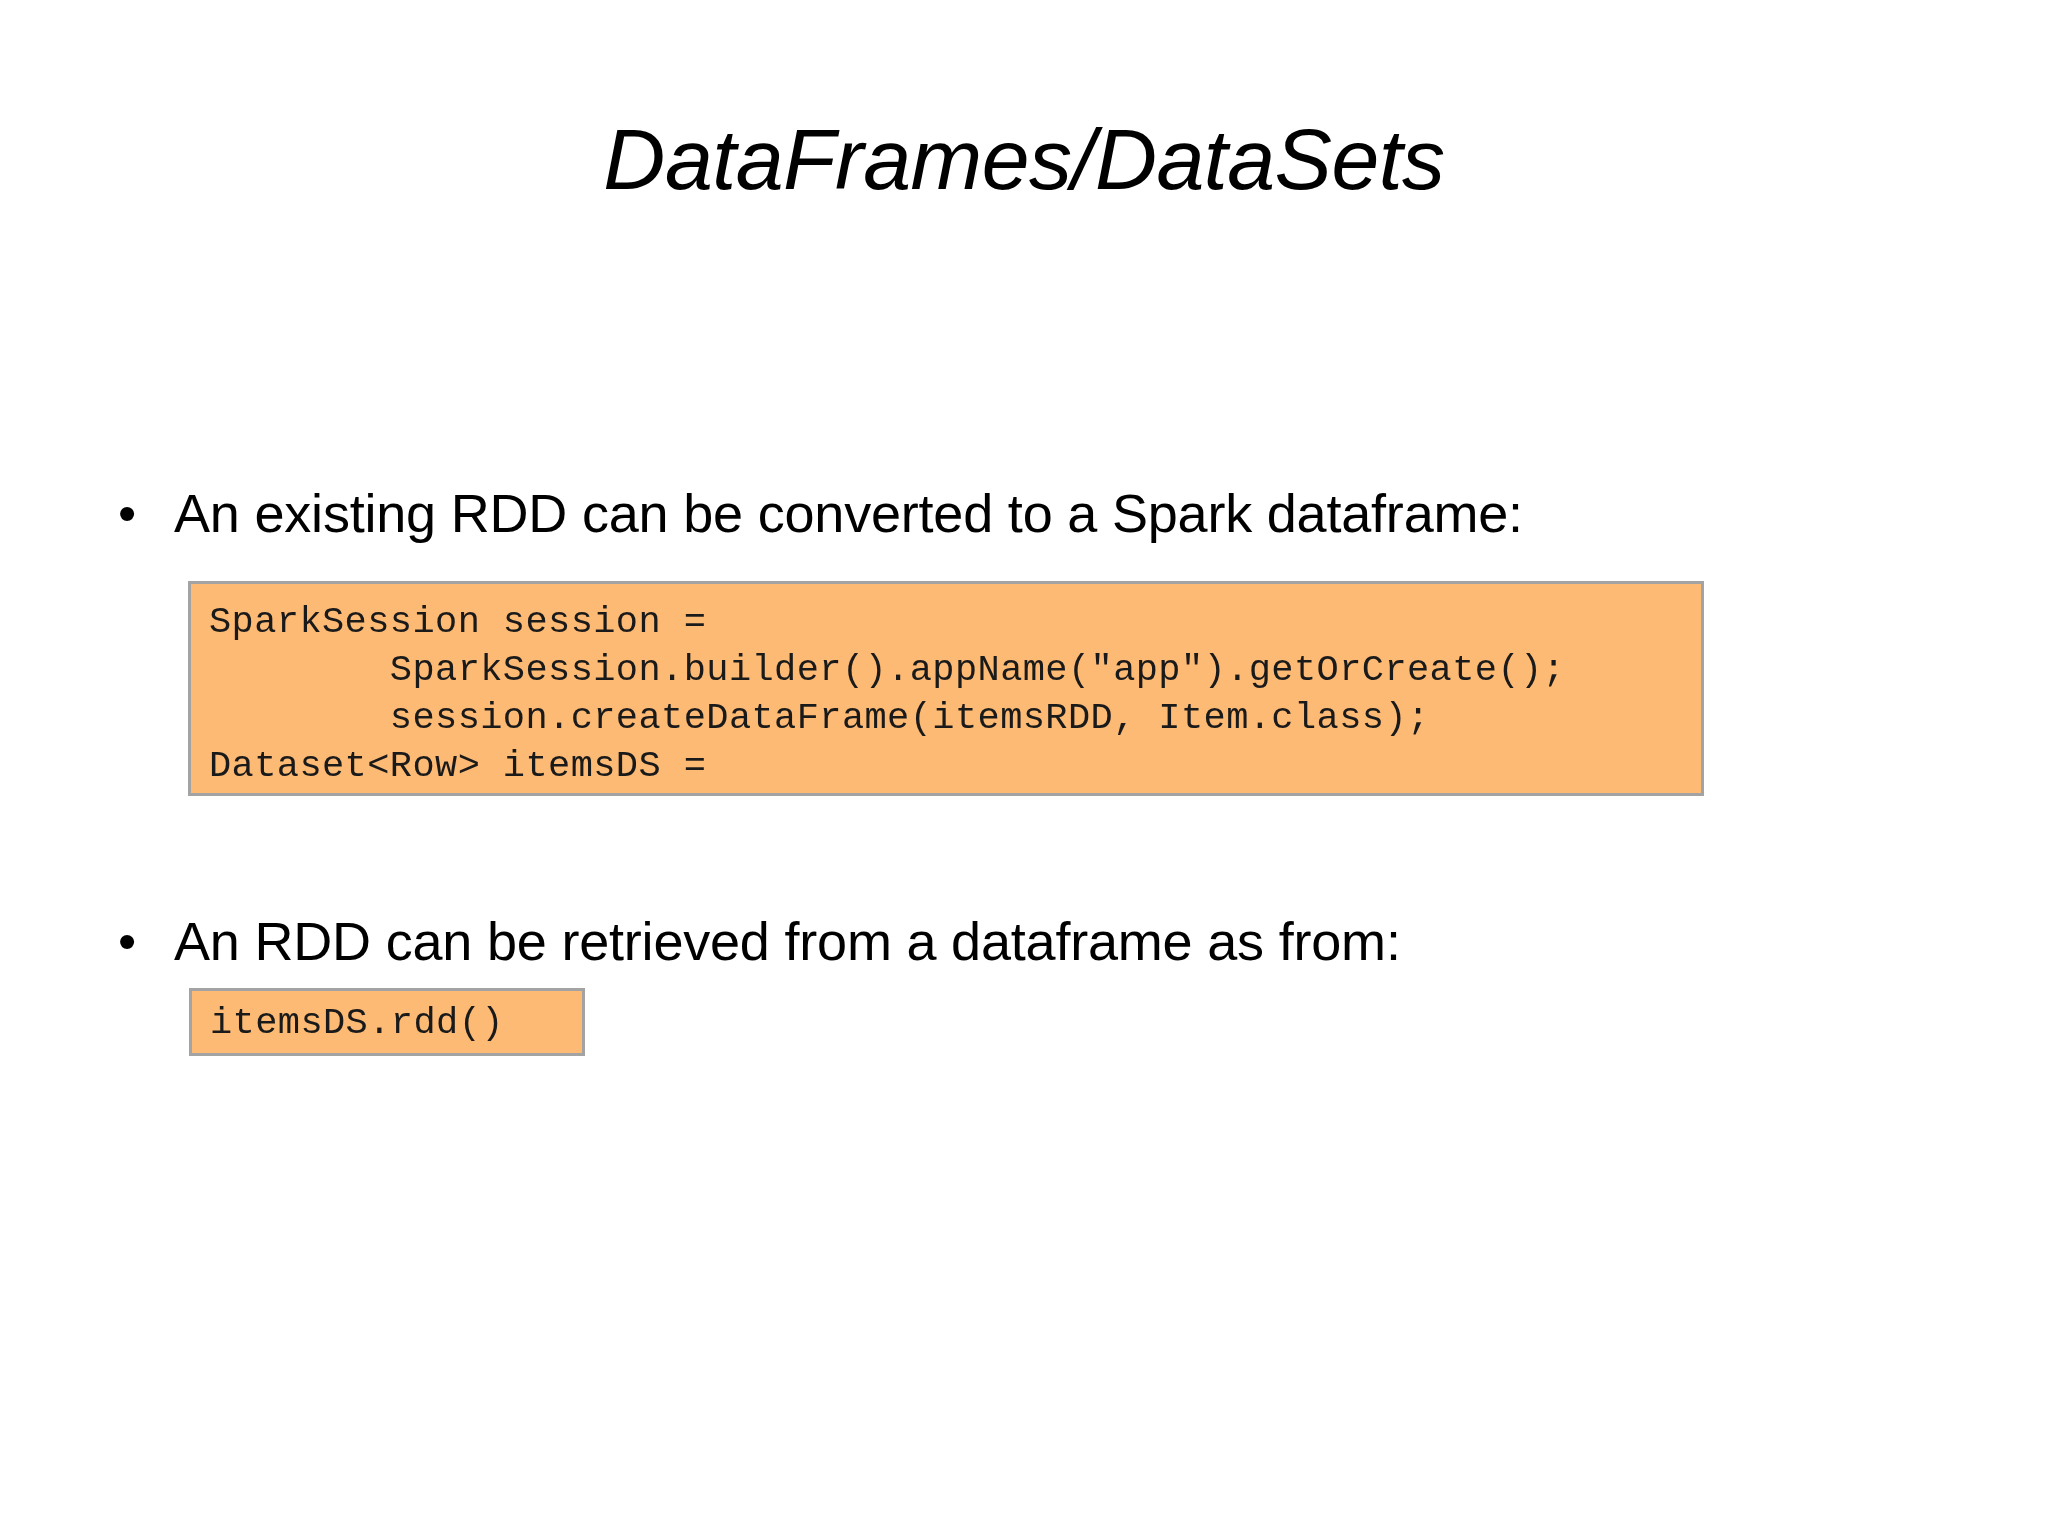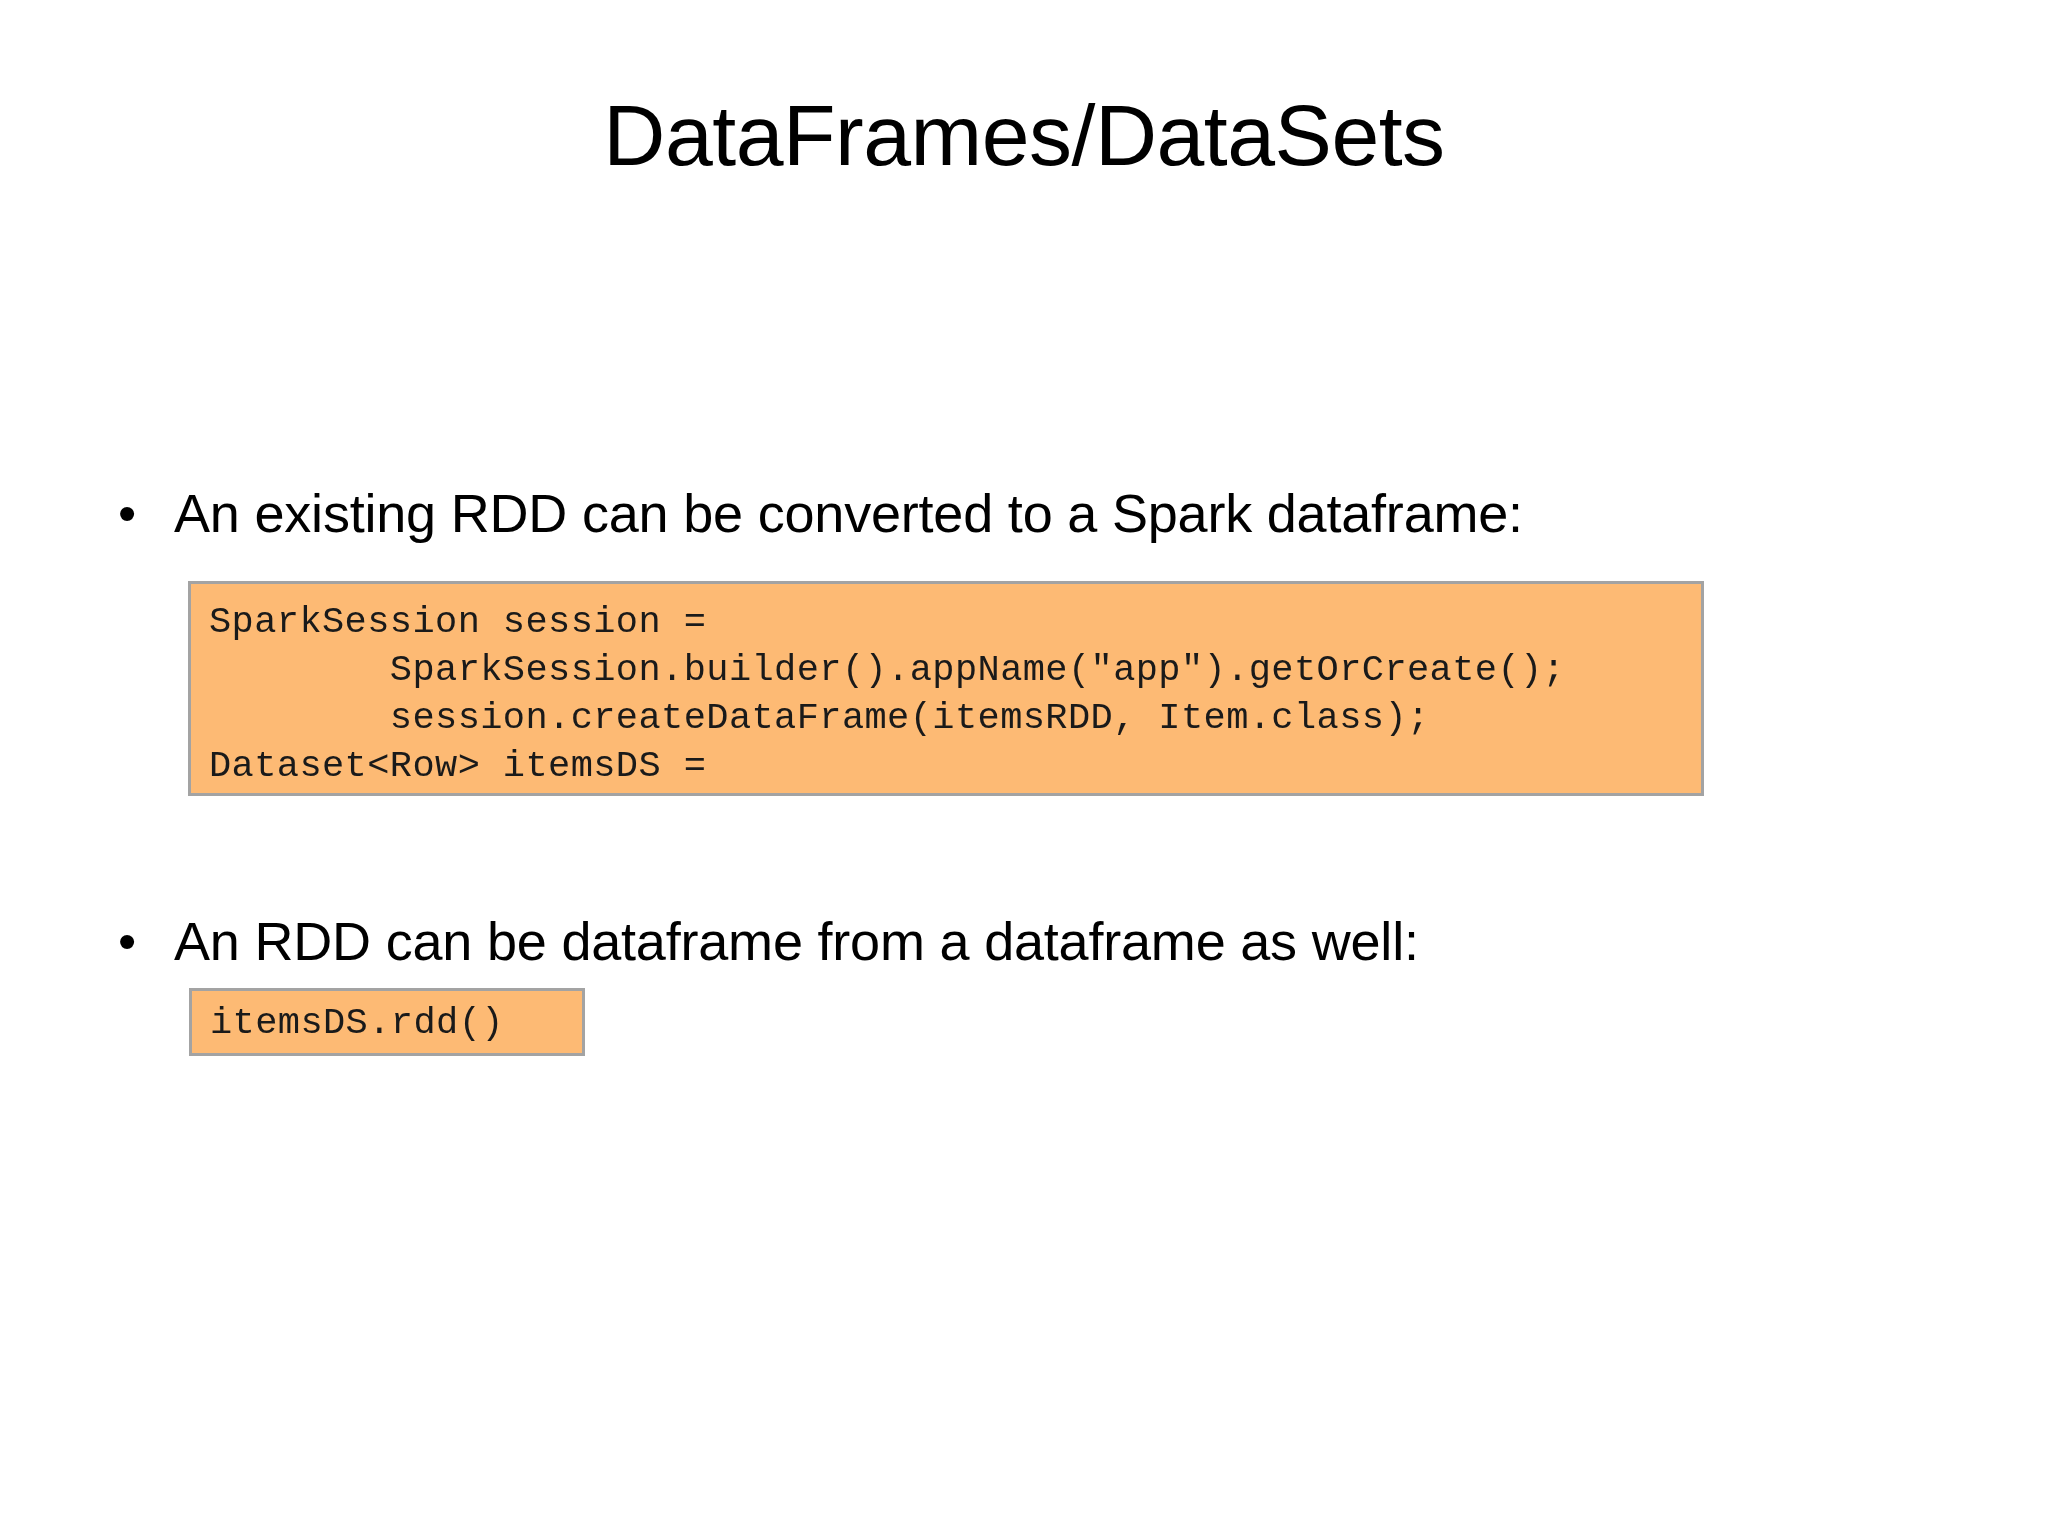--- a/index.html
+++ b/index.html
@@ -20,29 +20,30 @@
     position: absolute;
     inset: 0;
     background: #ffffff;
   }
 
   
   .slide-title {
     position: absolute;
     left: 0;
     right: 0;
-    top: 92px;
+    top: 116px;
     text-align: center;
     font-family: "Liberation Sans", sans-serif;
     font-size: 86px;
     font-weight: 400;
     line-height: 1.0;
     letter-spacing: -0.5px;
     color: #000000;
     white-space: nowrap;
+    font-style: italic;
   }
 
   
   .body-area {
     position: absolute;
     left: 0;
     top: 0;
     width: 2048px;
     height: 1536px;
   }
@@ -127,21 +128,21 @@
 
     <div class="code-box box-one">
       <div class="code-line">SparkSession session =</div>
       <div class="code-line">        SparkSession.builder().appName("app").getOrCreate();</div>
       <div class="code-line">        session.createDataFrame(itemsRDD, Item.class);</div>
       <div class="code-line">Dataset&lt;Row&gt; itemsDS =</div>
     </div>
 
     <div class="bullet-row second">
       <span class="bullet-mark">•</span>
-      <span class="bullet-text">An RDD can be dataframe from a dataframe as well:</span>
+      <span class="bullet-text">An RDD can be retrieved from a dataframe as from:</span>
     </div>
 
     <div class="code-box box-two">
       <div class="code-line">itemsDS.rdd()</div>
     </div>
 
   </div>
 </div>
 
 </body></html>

